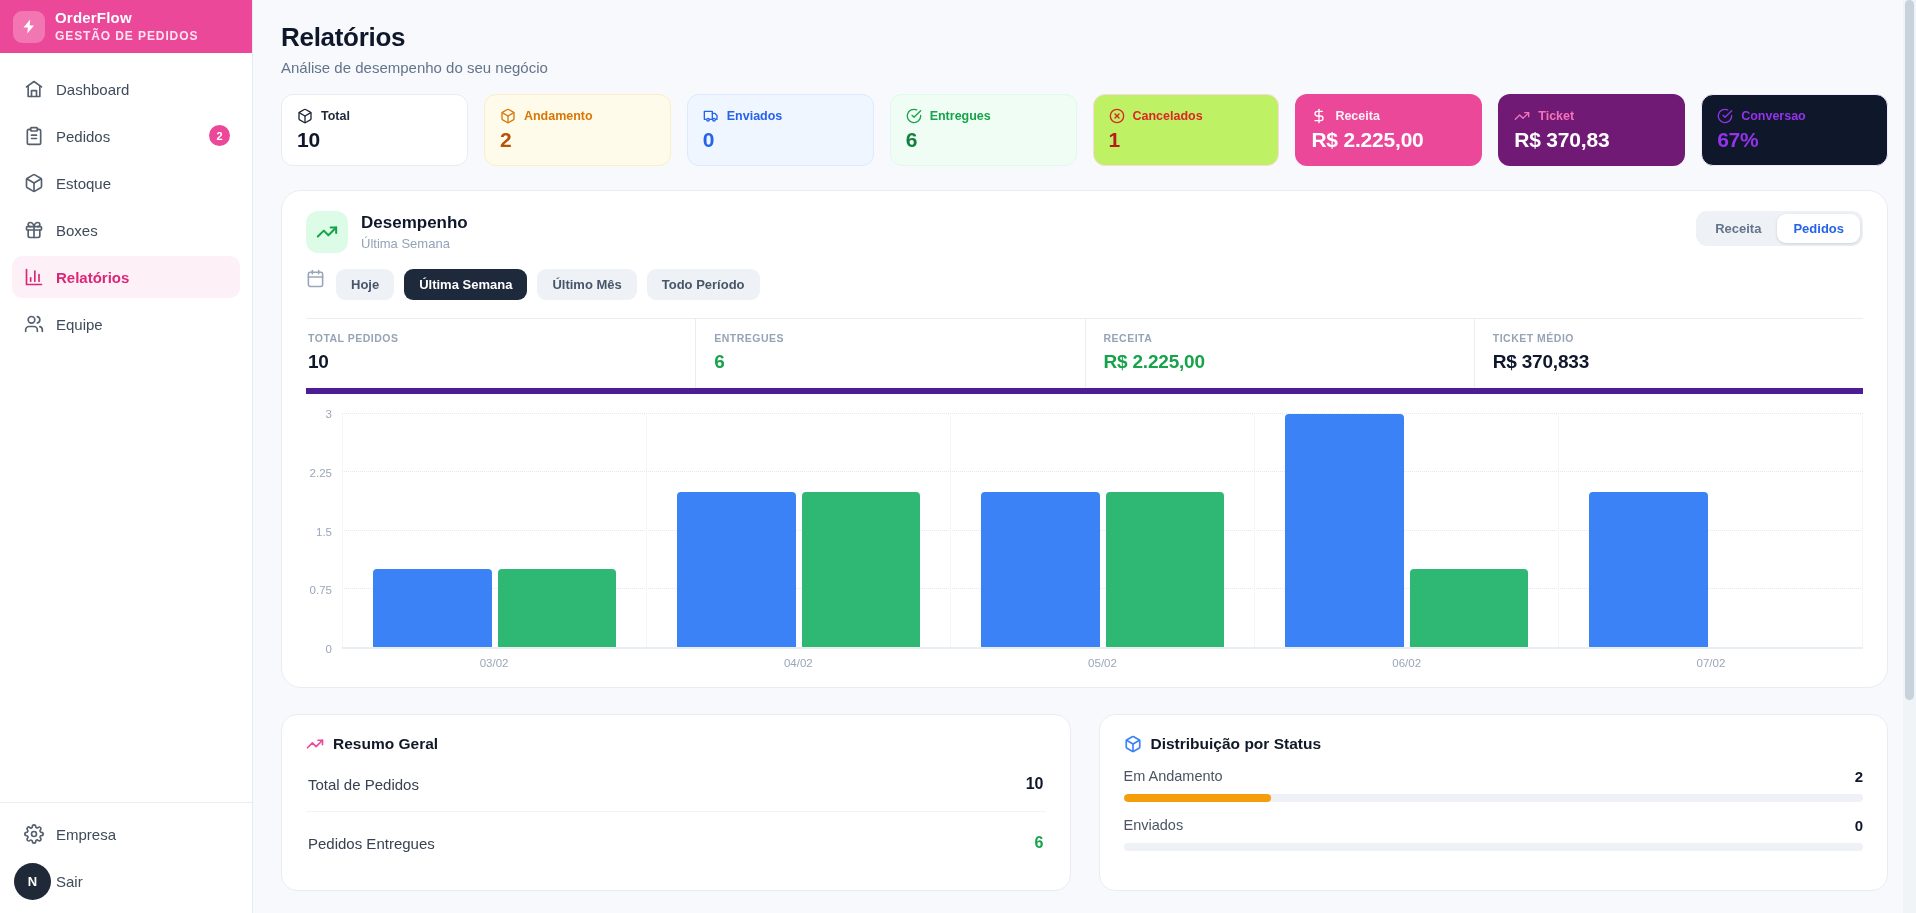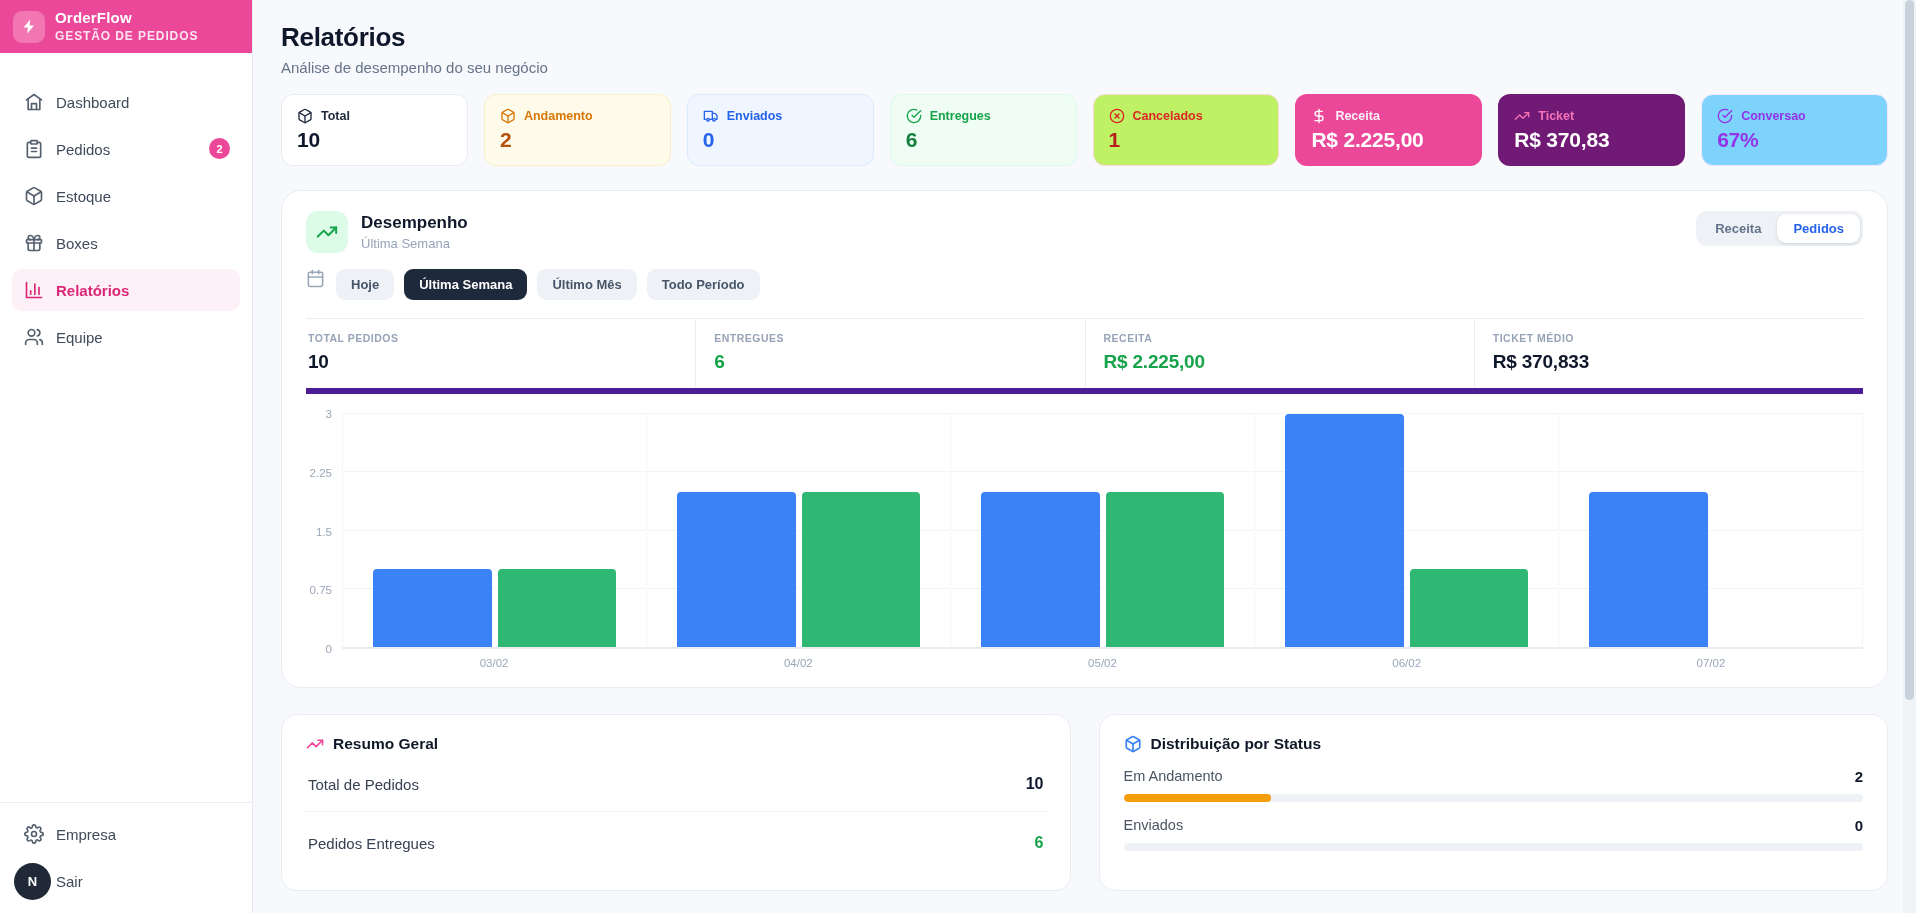--- a/index.html
+++ b/index.html
@@ -5,21 +5,21 @@
   * { margin:0; padding:0; box-sizing:border-box; }
   html,body { width:1916px; height:913px; overflow:hidden; background:#f7f9fc; font-family:"Liberation Sans",sans-serif; }
   .app { display:flex; width:100%; height:100%; }
 
   
   .sidebar { width:253px; min-width:253px; background:#fff; border-right:1px solid #e7ebf0; display:flex; flex-direction:column; position:relative; }
   .brand { height:53px; background:#ec4899; display:flex; align-items:center; gap:10px; padding:0 13px; }
   .brand-icon { width:32px; height:32px; border-radius:9px; background:rgba(255,255,255,.25); display:flex; align-items:center; justify-content:center; flex:none; }
   .brand-name { color:#fff; font-weight:bold; font-size:15px; letter-spacing:.2px; line-height:1.1; }
   .brand-tag { color:rgba(255,255,255,.85); font-size:12px; letter-spacing:.9px; font-weight:bold; margin-top:2px; }
-  .nav { flex:1; padding:28px 12px; }
+  .nav { flex:1; padding:15px 12px; }
   .nav-item { display:flex; align-items:center; gap:12px; height:42px; padding:0 12px; border-radius:10px; color:#3f4a5a; font-size:15px; font-weight:500; cursor:pointer; position:relative; margin-bottom:5px; }
   .nav-item svg { width:20px; height:20px; stroke:#55606f; flex:none; }
   .nav-item.active { background:#fdf0f7; color:#db2777; font-weight:bold; }
   .nav-item.active svg { stroke:#db2777; }
   .badge { position:absolute; right:10px; top:10px; background:#ec4899; color:#fff; width:21px; height:21px; border-radius:50%; font-size:11px; font-weight:bold; display:flex; align-items:center; justify-content:center; }
   .side-footer { border-top:1px solid #e9edf2; padding:10px 12px 6px; }
   .avatar { position:absolute; left:14px; bottom:13px; width:37px; height:37px; border-radius:50%; background:#1f2937; color:#fff; display:flex; align-items:center; justify-content:center; font-size:13px; font-weight:bold; z-index:5; cursor:pointer; }
 
   
   .main { flex:1; padding:22px 28px 0 28px; overflow:hidden; }
@@ -32,21 +32,21 @@
   .card .top { display:flex; align-items:center; gap:8px; font-size:12.5px; font-weight:600; }
   .card .top svg { width:16px; height:16px; flex:none; }
   .card .val { font-size:21px; font-weight:800; margin-top:4px; letter-spacing:-.2px; }
   .t-white  { background:#fff;    border-color:#e8ecf1; } .t-white .top{color:#1e293b}.t-white svg{stroke:#1e293b}.t-white .val{color:#0f172a}
   .t-amber  { background:#fffbeb; border-color:#faeec9; } .t-amber .top{color:#d97706}.t-amber svg{stroke:#d97706}.t-amber .val{color:#b45309}
   .t-blue   { background:#eff6ff; border-color:#dbeafe; } .t-blue .top{color:#2563eb}.t-blue svg{stroke:#2563eb}.t-blue .val{color:#2563eb}
   .t-green  { background:#f0fdf4; border-color:#dcfce7; } .t-green .top{color:#16a34a}.t-green svg{stroke:#16a34a}.t-green .val{color:#15803d}
   .t-red    { background:#bef264; border-color:#fbd9d9; } .t-red .top{color:#dc2626}.t-red svg{stroke:#dc2626}.t-red .val{color:#b91c1c}
   .t-pink   { background:#ec4899; } .t-pink .top{color:rgba(255,255,255,.92)}.t-pink svg{stroke:#fff}.t-pink .val{color:#fff}
   .t-dark   { background:#701a75; } .t-dark .top{color:#f472b6}.t-dark svg{stroke:#f472b6}.t-dark .val{color:#fff}
-  .t-purple { background:#7dd3fc; border-color:#f3e8ff; } .t-purple .top{color:#9333ea}.t-purple svg{stroke:#9333ea}.t-purple .val{color:#9333ea}
+  .t-purple { background:#0f172a; border-color:#f3e8ff; } .t-purple .top{color:#9333ea}.t-purple svg{stroke:#9333ea}.t-purple .val{color:#9333ea}
 
   
   .panel { background:#fff; border:1px solid #e9edf2; border-radius:20px; margin-top:24px; padding:20px 24px 18px; }
   .perf-head { display:flex; align-items:flex-start; justify-content:space-between; }
   .perf-left { display:flex; gap:13px; align-items:center; }
   .perf-icon { width:42px; height:42px; border-radius:12px; background:#dcfce7; display:flex; align-items:center; justify-content:center; }
   .perf-icon svg { width:22px; height:22px; stroke:#16a34a; }
   .perf-title { font-size:17px; font-weight:bold; color:#0f172a; }
   .perf-sub { font-size:13px; color:#94a3b8; margin-top:3px; }
   .toggle { background:#eef2f6; border-radius:11px; padding:3px; display:flex; }

